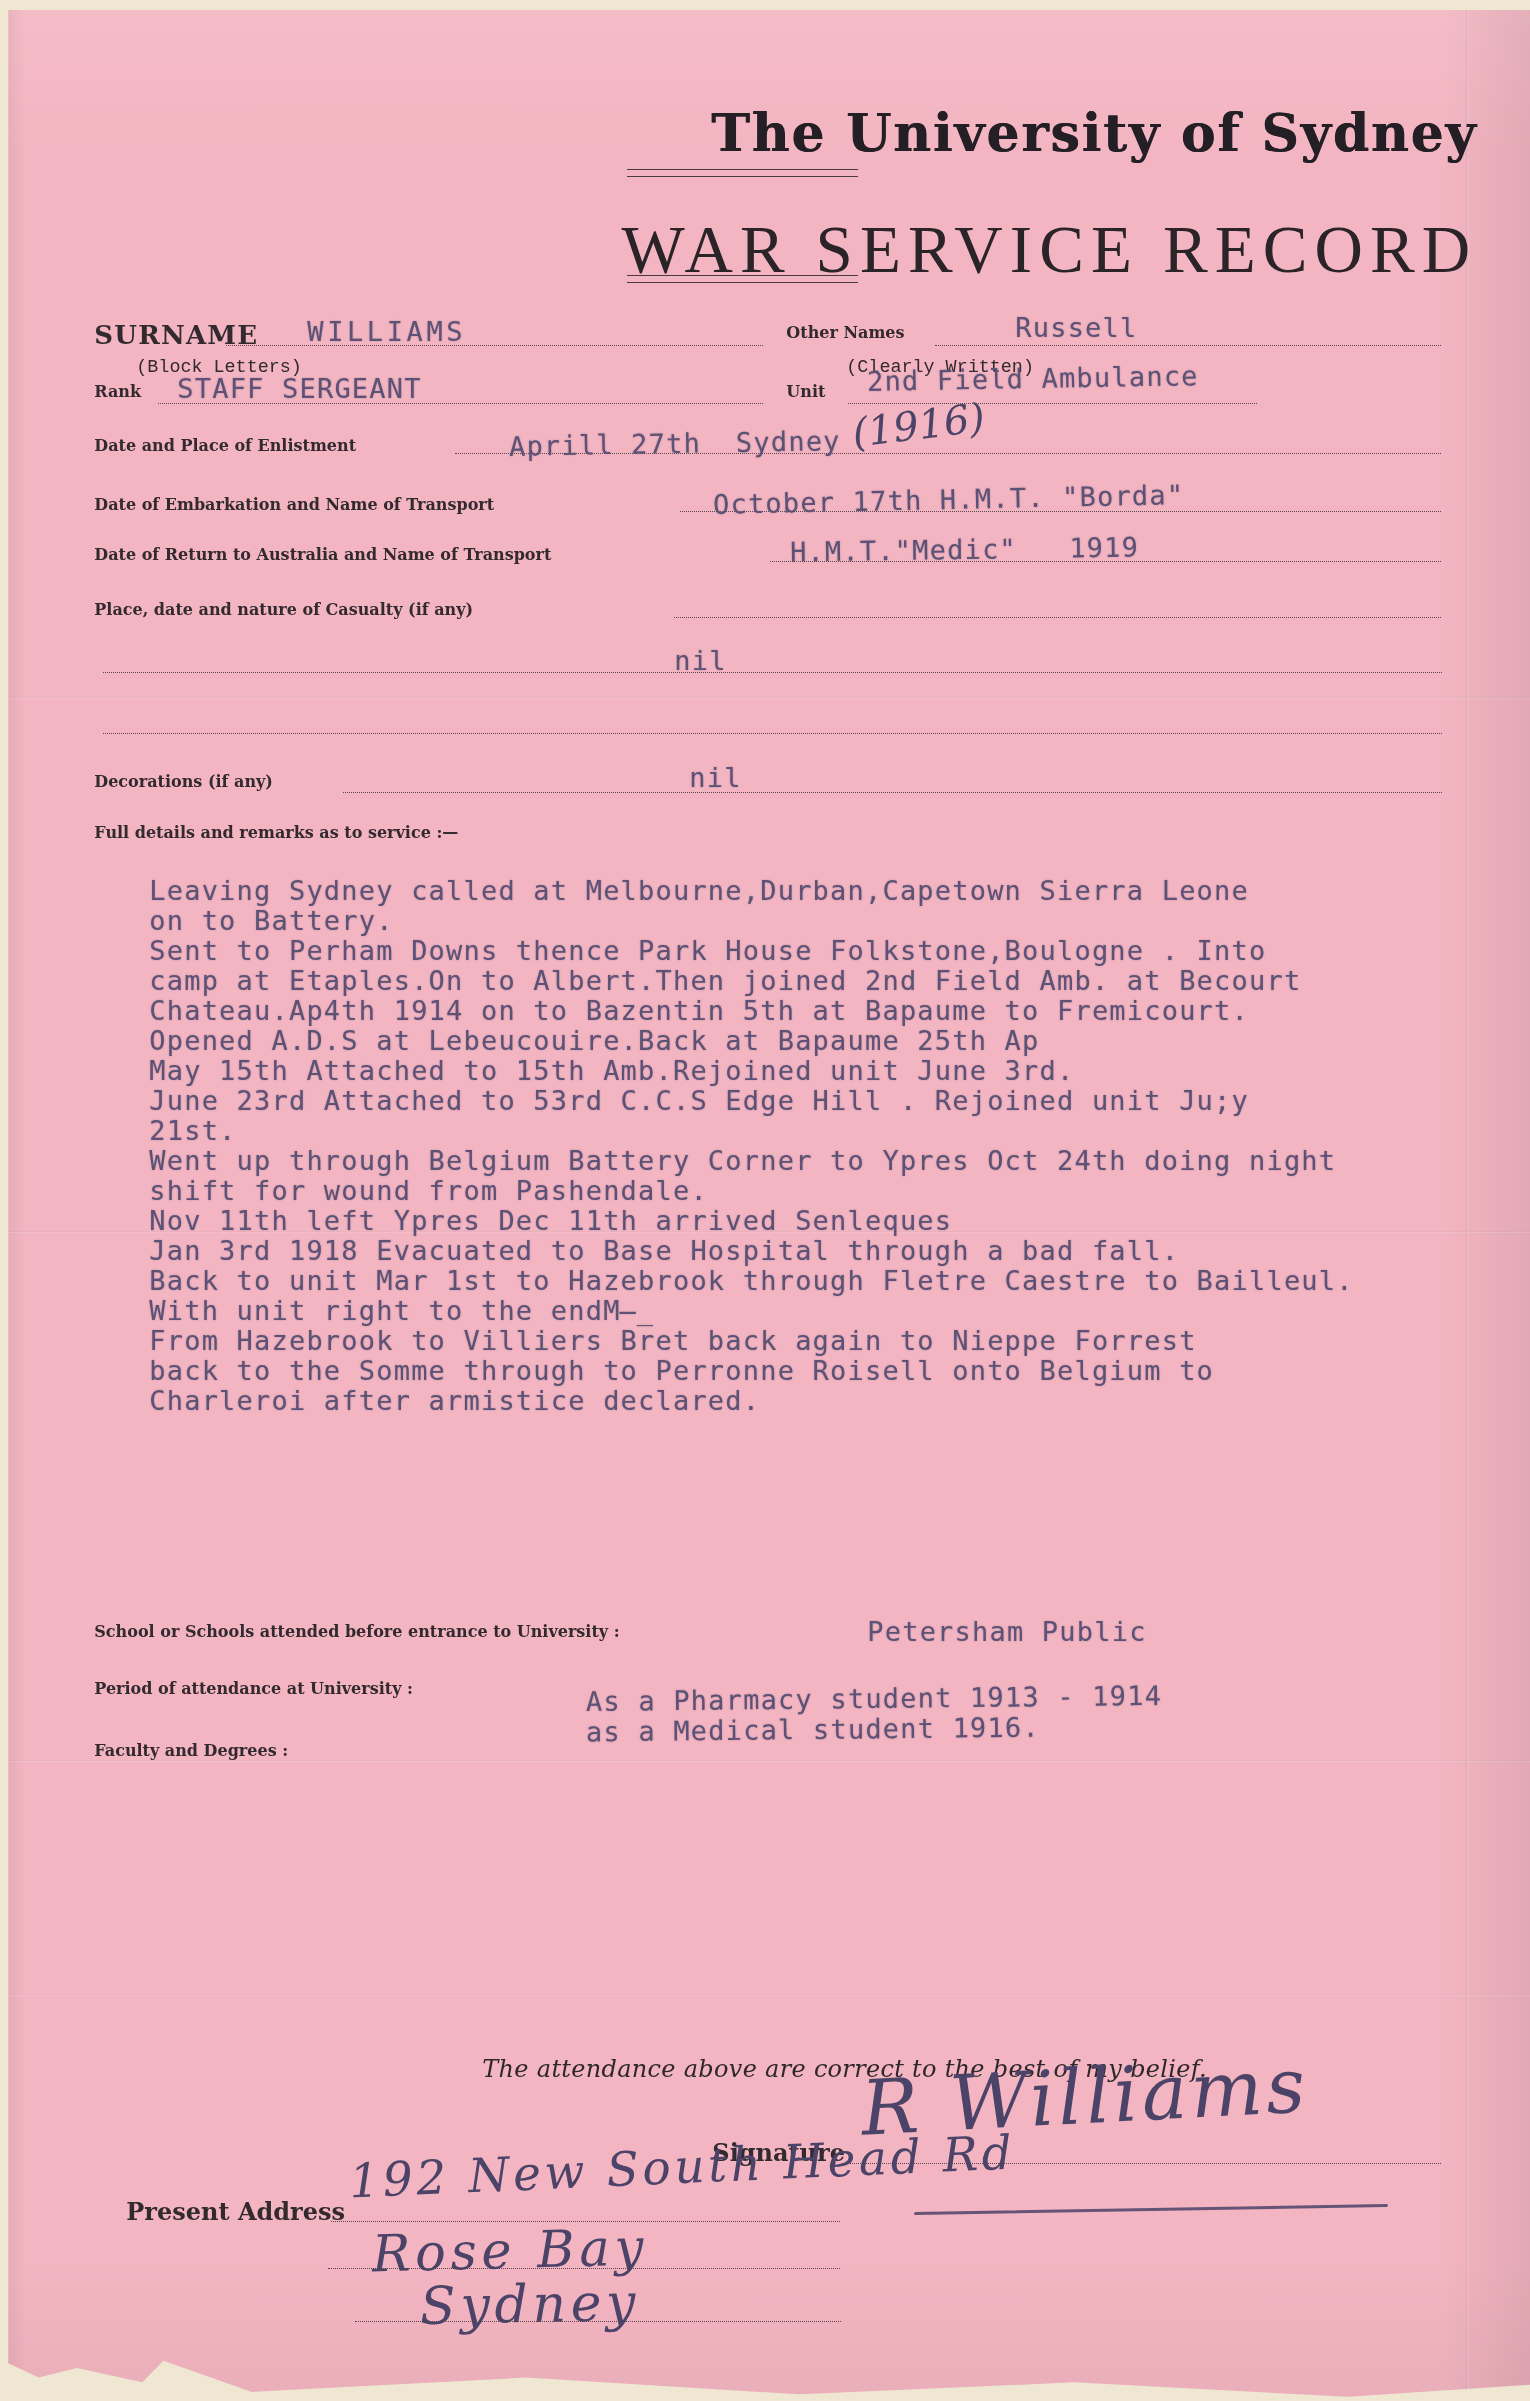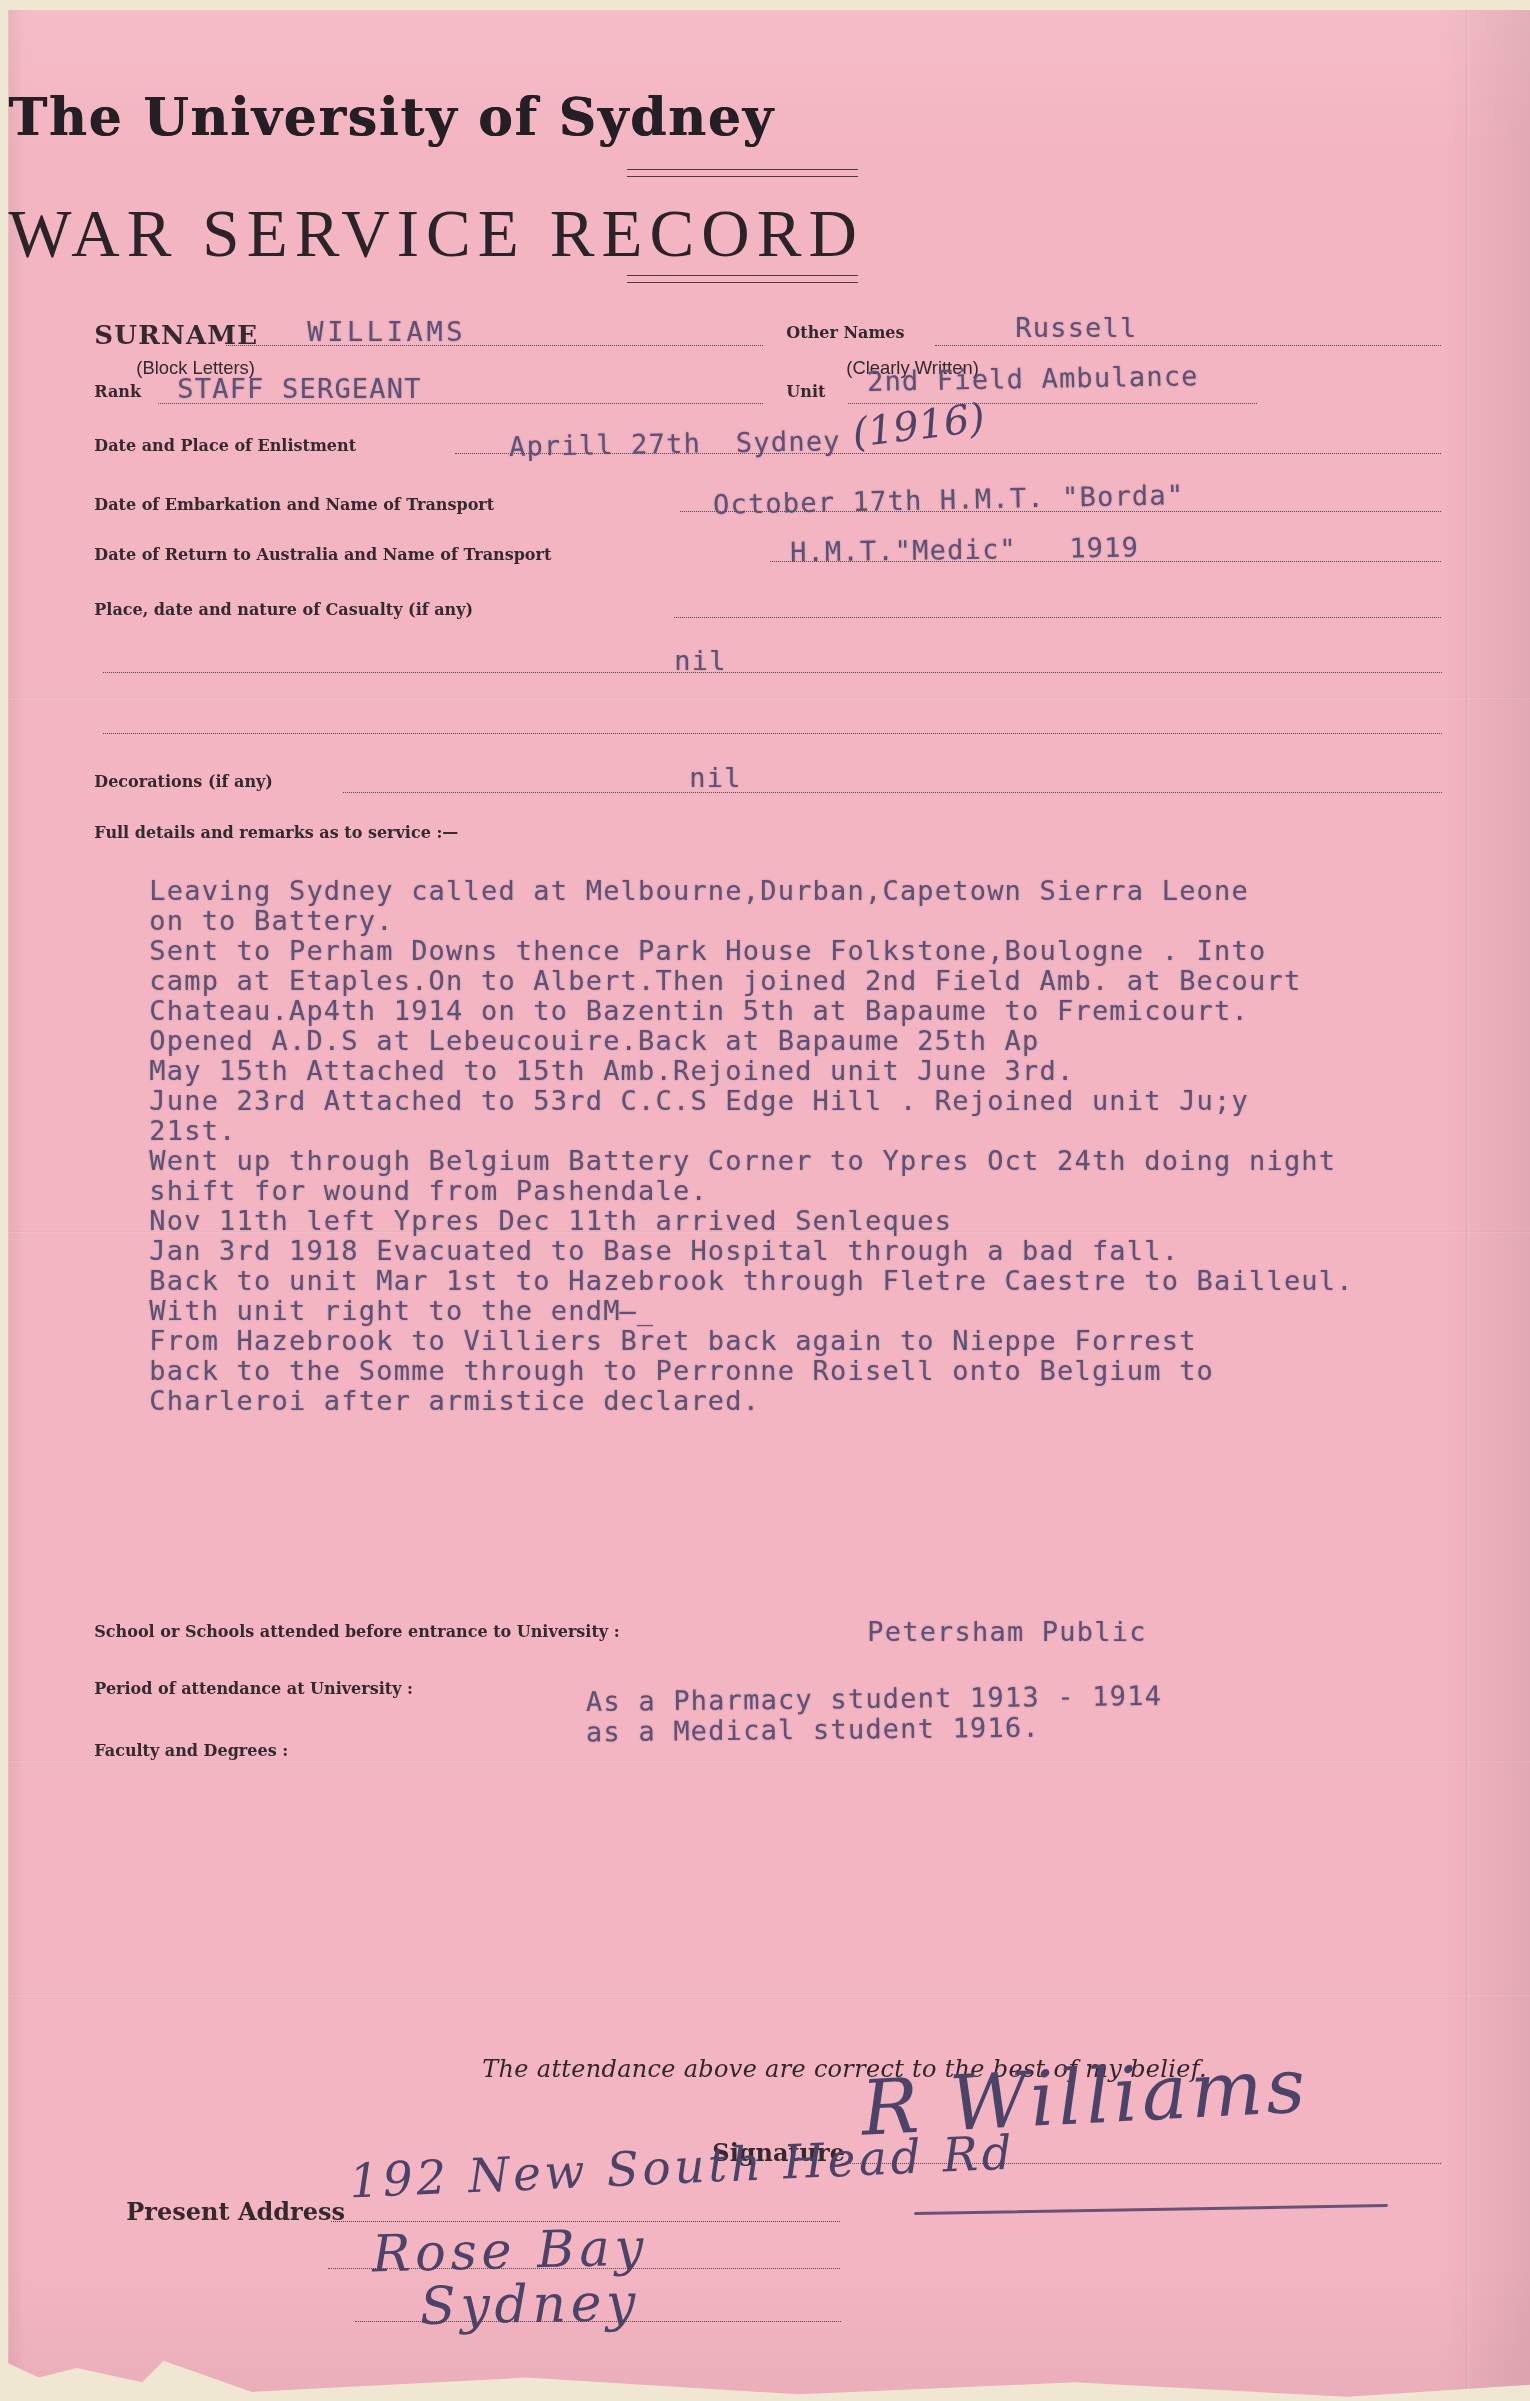--- a/index.html
+++ b/index.html
@@ -30,26 +30,26 @@
     background:linear-gradient(to right,rgba(0,0,0,.05),rgba(255,255,255,.18));}
   .abs{position:absolute;white-space:pre;}
   .blackletter{
     font-family:"DejaVu Serif",serif;font-weight:700;color:#241f25;
     font-size:52px;letter-spacing:1.8px;text-shadow:0.6px 0 0 #241f25;
   }
   .main-title{
     font-family:"Liberation Serif","DejaVu Serif",serif;font-weight:400;color:#2a2328;
     font-size:67px;letter-spacing:7.1px;
   }
-  .center-wrap{position:absolute;left:0;width:1469px;text-align:left;}
+  .center-wrap{position:absolute;left:0;width:1469px;text-align:right;margin-top:16px;}
   .double-rule{position:absolute;left:619px;width:231px;height:6px;
     border-top:1.8px solid #2c2529;border-bottom:1.8px solid #2c2529;opacity:.85;}
   .label{font-family:"DejaVu Serif",serif;font-weight:700;color:var(--ink);font-size:16px;}
   .label.big{font-size:26px;letter-spacing:1.2px;}
-  .sublabel{font-family:Liberation Sans, sans-serif;font-weight:400;color:var(--ink);font-size:18.4px;}
+  .sublabel{font-family:Liberation Mono, monospace;font-weight:400;color:var(--ink);font-size:18.4px;}
   .typed{
     font-family:"DejaVu Sans Mono","Liberation Mono",monospace;
     color:var(--type);font-size:27px;letter-spacing:1.2px;
     text-shadow:0 0 1.8px rgba(93,81,117,.45);
   }
   .dotline{position:absolute;height:0;border-bottom:1.8px dotted var(--dot);opacity:.92;}
   .hand{font-family:"DejaVu Serif",serif;font-style:italic;color:var(--hand);}
   .decl{font-family:"DejaVu Serif",serif;font-style:italic;color:#2e272c;font-size:24px;letter-spacing:0.3px;}
   #service-lines{position:absolute;left:141px;top:866px;width:1327px;
     line-height:30px;}

